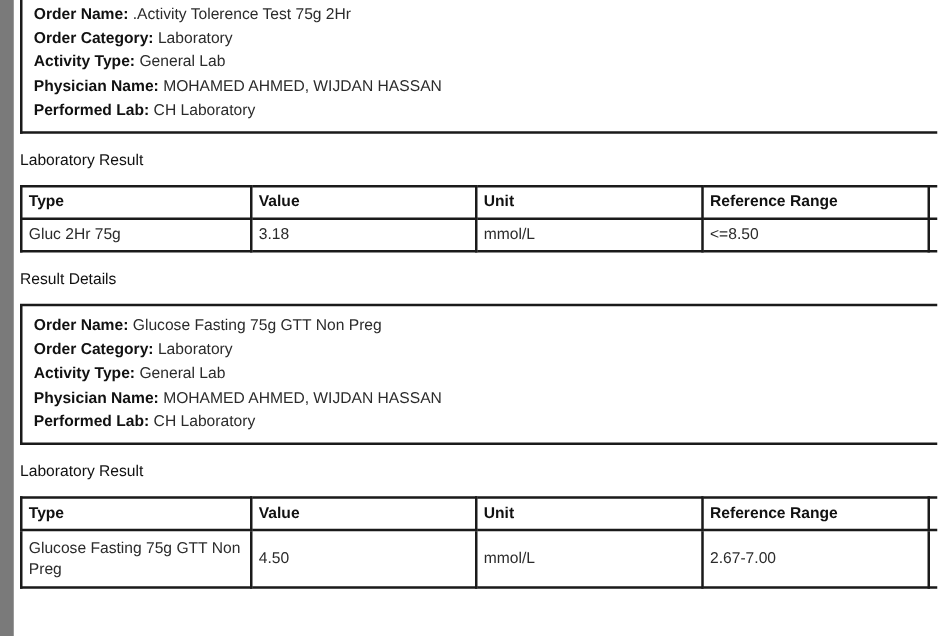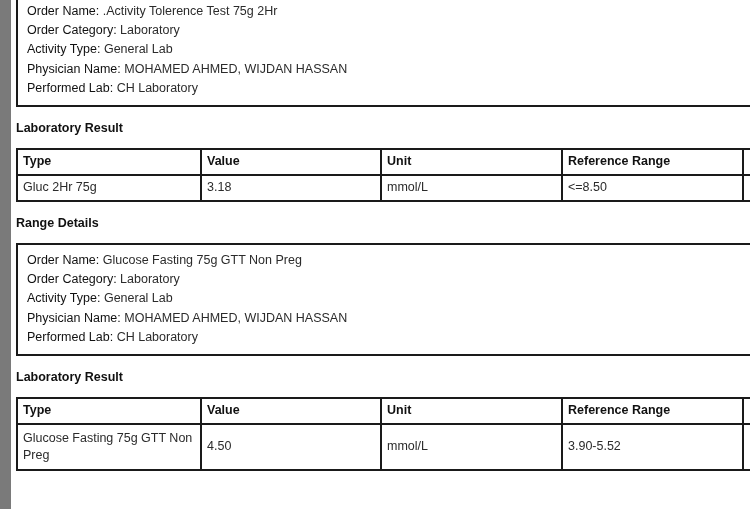--- a/index.html
+++ b/index.html
@@ -55,28 +55,28 @@
     padding-top: 2px;
     margin-top: 0;
   }
   .info-line {
     font-size: 12.5px;
     line-height: 19.2px;
     color: #2b2b2b;
     white-space: nowrap;
   }
   .info-line .lbl {
-    font-weight: normal;
+    font-weight: bold;
     color: #111111;
   }
 
   
   .section-heading {
     font-size: 12.5px;
-    font-weight: bold;
+    font-weight: normal;
     color: #111111;
     margin: 14px 0 13px 5px;
   }
 
   
   .result-table {
     border-collapse: collapse;
     table-layout: fixed;
     margin-left: 5px;
     width: 820px;           
@@ -166,21 +166,21 @@
         <tr>
           <td class="cell-wrap">Gluc 2Hr 75g</td>
           <td>3.18</td>
           <td>mmol/L</td>
           <td>&lt;=8.50</td>
           <td></td>
         </tr>
       </tbody>
     </table>
 
-    <div class="section-heading">Range Details</div>
+    <div class="section-heading">Result Details</div>
 
     <div class="info-box">
       <div class="info-line">
         <span class="lbl">Order Name:</span>
         <span>Glucose Fasting 75g GTT Non Preg</span>
       </div>
       <div class="info-line">
         <span class="lbl">Order Category:</span>
         <span>Laboratory</span>
       </div>
@@ -215,20 +215,20 @@
           <th>Unit</th>
           <th>Reference Range</th>
           <th></th>
         </tr>
       </thead>
       <tbody>
         <tr class="row-tall">
           <td class="cell-wrap">Glucose Fasting 75g GTT Non Preg</td>
           <td>4.50</td>
           <td>mmol/L</td>
-          <td>3.90-5.52</td>
+          <td>2.67-7.00</td>
           <td></td>
         </tr>
       </tbody>
     </table>
 
   </div>
 </div>
 
 </body></html>

